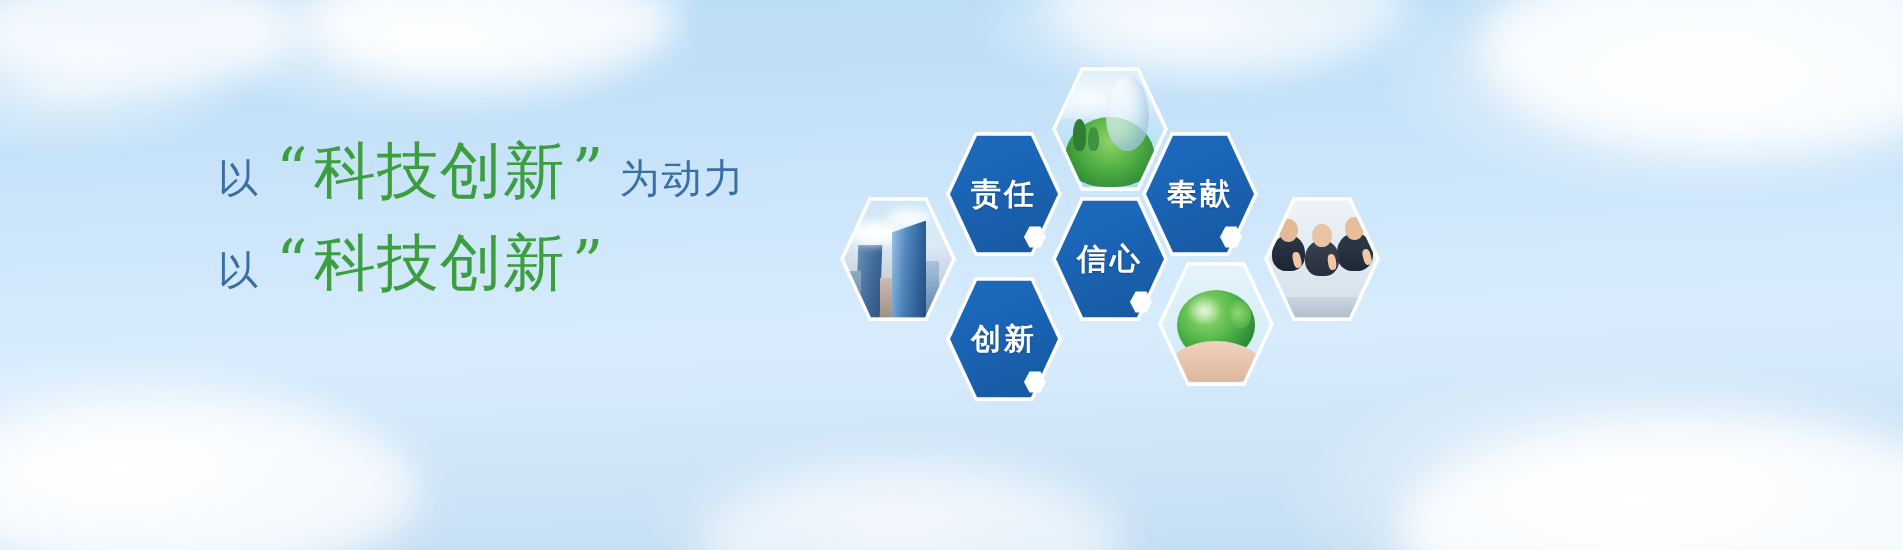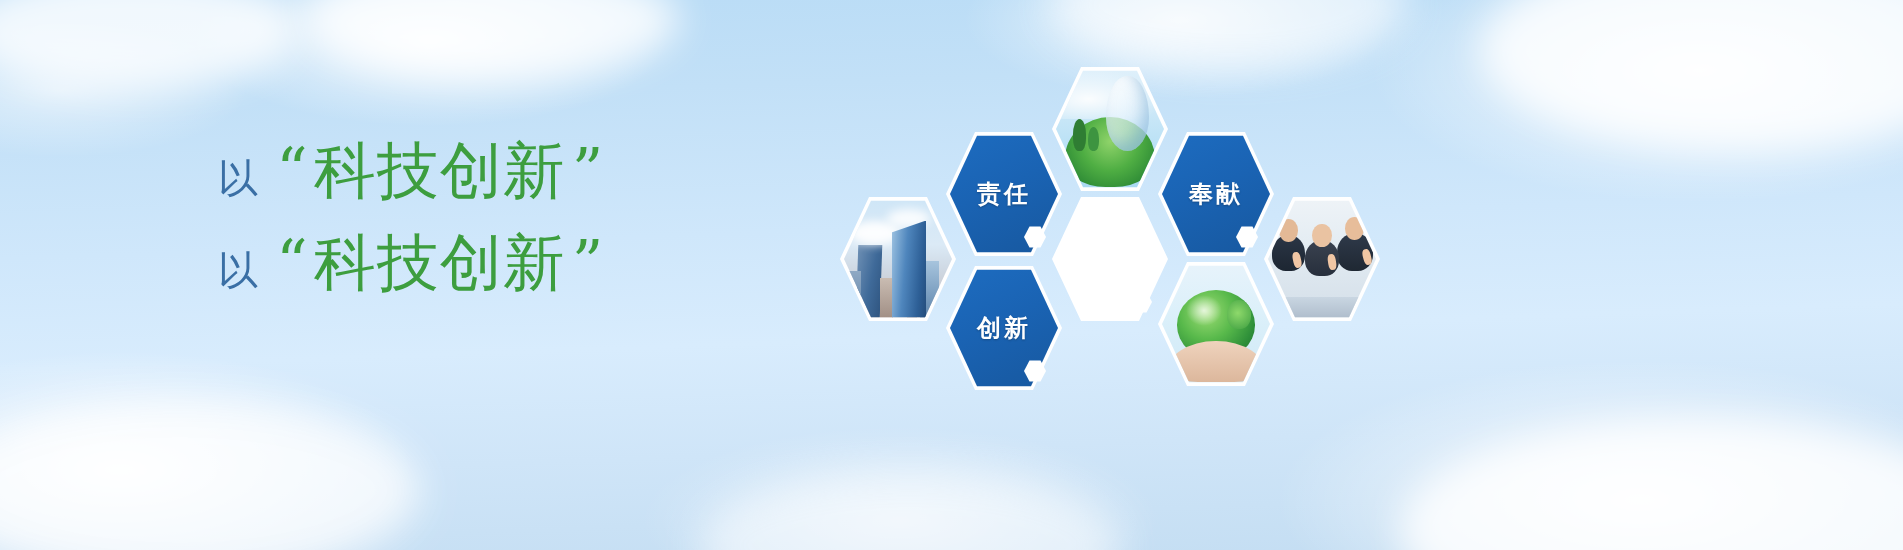--- a/index.html
+++ b/index.html
@@ -45,21 +45,21 @@
     position:absolute;inset:0;
     clip-path:polygon(25% 1.5%,75% 1.5%,100% 50%,75% 98.5%,25% 98.5%,0% 50%);
     background:#ffffff;
   }
   .hexwrap .inner{
     position:absolute;left:4px;top:4px;right:4px;bottom:4px;
     clip-path:polygon(25% 1.5%,75% 1.5%,100% 50%,75% 98.5%,25% 98.5%,0% 50%);
     display:flex;align-items:center;justify-content:center;overflow:hidden;
   }
   .hexlabel{
-    color:#fff;font-size:24px;font-weight:700;letter-spacing:3px;
+    color:#fff;font-size:30px;font-weight:700;letter-spacing:3px;
     font-family:"DejaVu Sans","Liberation Sans",sans-serif;
     text-shadow:0 1px 2px rgba(0,0,0,.25);
     user-select:none;
   }
   .bluehex{background:linear-gradient(155deg,#1d6cc0 0%,#1a63b3 45%,#17589f 100%);}
   
   .minihex{
     position:absolute;width:22px;height:22px;background:#fff;
     clip-path:polygon(25% 2%,75% 2%,100% 50%,75% 98%,25% 98%,0% 50%);
   }
@@ -151,20 +151,21 @@
 
   <div id="slogan">
 
     <div class="sline">
       <span class="small-blue">以</span>
       <span class="gap"></span>
       <span class="qmark">“</span>
       <span class="big-green">科技创新</span>
       <span class="qmark">”</span>
       <span class="gap"></span>
+      <span class="small-blue">为动力</span>
     </div>
 
     <div class="sline">
       <span class="small-blue">以</span>
       <span class="gap"></span>
       <span class="qmark">“</span>
       <span class="big-green">科技创新</span>
       <span class="qmark">”</span>
       <span class="gap"></span>
     </div>
@@ -199,34 +200,37 @@
     </div>
 
     <div class="hexwrap" style="left:126px;top:75px;width:116px;height:128px;">
       <div class="ring"></div>
       <div class="inner bluehex">
         <span class="hexlabel">责任</span>
       </div>
       <div class="minihex" style="left:78px;top:96px;"></div>
     </div>
 
-    <div class="hexwrap" style="left:338px;top:75px;width:116px;height:128px;text-align:right;">
+    <div class="hexwrap" style="left:322px;top:75px;width:116px;height:128px;text-align:right;">
       <div class="ring"></div>
       <div class="inner bluehex">
         <span class="hexlabel">奉献</span>
       </div>
       <div class="minihex" style="left:78px;top:96px;"></div>
     </div>
 
     <div class="hexwrap" style="left:232px;top:140px;width:116px;height:128px;">
       <div class="ring"></div>
-      <div class="minihex" style="left:78px;top:96px;"></div>
-    </div>
-
-    <div class="hexwrap" style="left:126px;top:209px;width:116px;height:128px;text-align:right;">
+      <div class="inner bluehex">
+        <span class="hexlabel">信心</span>
+      </div>
+      <div class="minihex" style="left:78px;top:96px;"></div>
+    </div>
+
+    <div class="hexwrap" style="left:126px;top:220px;width:116px;height:128px;text-align:right;">
       <div class="ring"></div>
       <div class="inner bluehex">
         <span class="hexlabel">创新</span>
       </div>
       <div class="minihex" style="left:78px;top:96px;"></div>
     </div>
 
     <div class="hexwrap" style="left:338px;top:205px;width:116px;height:128px;">
       <div class="ring"></div>
       <div class="inner photo-plant">

